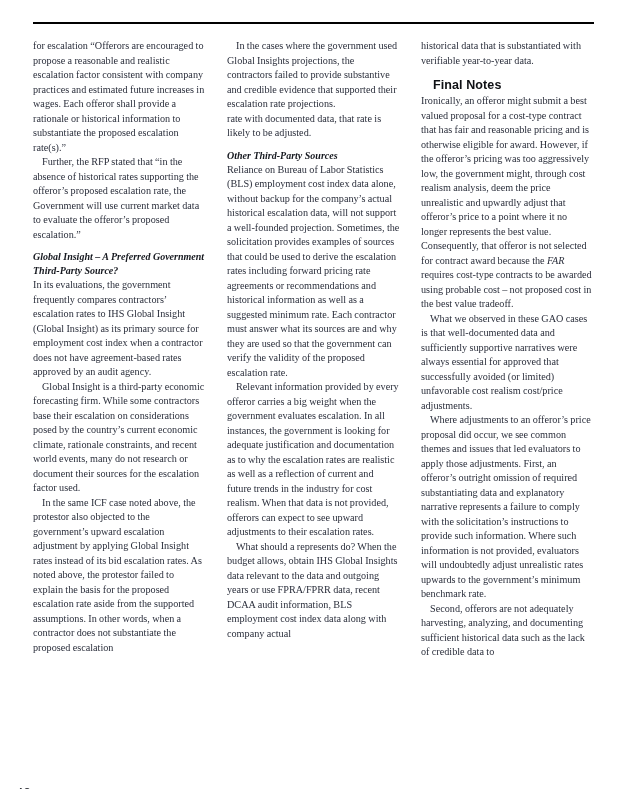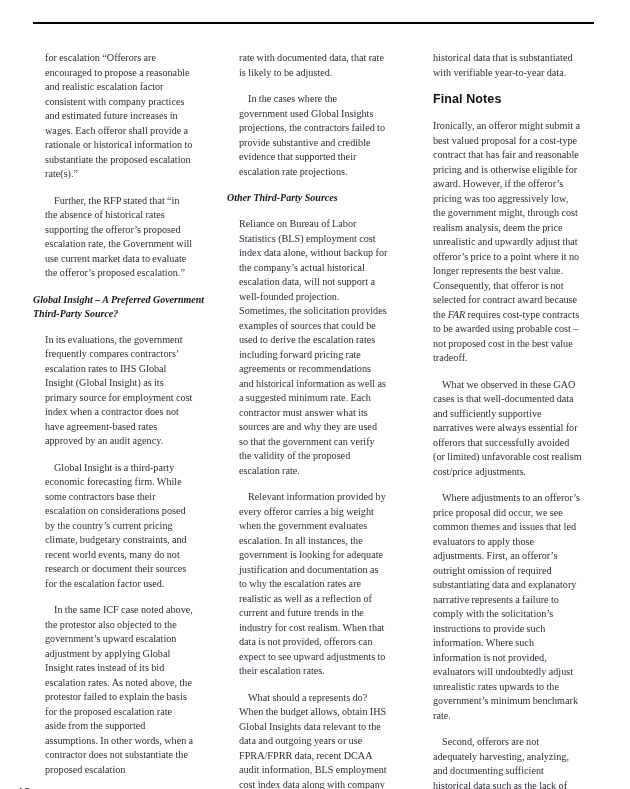--- a/index.html
+++ b/index.html
@@ -22,21 +22,21 @@
     .columns {
       position: absolute;
       left: 33px;
       top: 39px;
       width: 561px;
       display: flex;
       gap: 21px;
     }
     .column { width: 173px; }
     .para {
-      margin: 12px;
+      margin: 0;
       font-size: 10.2px;
       line-height: 14.5px;
       color: #2a2e3b;
       text-align: left;
       word-spacing: -0.2px;
     }
     .para.indent { text-indent: 9px; }
     .para em { font-style: italic; }
     .subhead {
       margin: 8px 0 0 0;
@@ -97,36 +97,36 @@
 
 <div class="page">
   <div class="top-rule"></div>
 
   <div class="columns">
     <div class="column">
         <p class="para">for escalation “Offerors are encouraged to propose a reasonable and realistic escalation factor consistent with company practices and estimated future increases in wages. Each offeror shall provide a rationale or historical information to substantiate the proposed escalation rate(s).”</p>
         <p class="para indent">Further, the RFP stated that “in the absence of historical rates supporting the offeror’s proposed escalation rate, the Government will use current market data to evaluate the offeror’s proposed escalation.”</p>
         <h3 class="subhead">Global Insight – A Preferred Government Third-Party Source?</h3>
         <p class="para">In its evaluations, the government frequently compares contractors’ escalation rates to IHS Global Insight (Global Insight) as its primary source for employment cost index when a contractor does not have agreement-based rates approved by an audit agency.</p>
-        <p class="para indent">Global Insight is a third-party economic forecasting firm. While some contractors base their escalation on considerations posed by the country’s current pricing climate, budgetary constraints, and recent world events, many do not research or document their sources for the escalation factor used.</p>
+        <p class="para indent">Global Insight is a third-party economic forecasting firm. While some contractors base their escalation on considerations posed by the country’s current economic climate, rationale constraints, and recent world events, many do not research or document their sources for the escalation factor used.</p>
         <p class="para indent">In the same ICF case noted above, the protestor also objected to the government’s upward escalation adjustment by applying Global Insight rates instead of its bid escalation rates. As noted above, the protestor failed to explain the basis for the proposed escalation rate aside from the supported assumptions. In other words, when a contractor does not substantiate the proposed escalation</p>
       </div>
     <div class="column">
+        <p class="para indent">In the cases where the government used Global Insights projections, the contractors failed to provide substantive and credible evidence that supported their escalation rate projections.</p>
         <p class="para">rate with documented data, that rate is likely to be adjusted.</p>
-        <p class="para indent">In the cases where the government used Global Insights projections, the contractors failed to provide substantive and credible evidence that supported their escalation rate projections.</p>
         <h3 class="subhead">Other Third-Party Sources</h3>
         <p class="para">Reliance on Bureau of Labor Statistics (BLS) employment cost index data alone, without backup for the company’s actual historical escalation data, will not support a well-founded projection. Sometimes, the solicitation provides examples of sources that could be used to derive the escalation rates including forward pricing rate agreements or recommendations and historical information as well as a suggested minimum rate. Each contractor must answer what its sources are and why they are used so that the government can verify the validity of the proposed escalation rate.</p>
         <p class="para indent">Relevant information provided by every offeror carries a big weight when the government evaluates escalation. In all instances, the government is looking for adequate justification and documentation as to why the escalation rates are realistic as well as a reflection of current and future trends in the industry for cost realism. When that data is not provided, offerors can expect to see upward adjustments to their escalation rates.</p>
         <p class="para indent">What should a represents do? When the budget allows, obtain IHS Global Insights data relevant to the data and outgoing years or use FPRA/FPRR data, recent DCAA audit information, BLS employment cost index data along with company actual</p>
       </div>
     <div class="column">
         <p class="para">historical data that is substantiated with verifiable year-to-year data.</p>
         <h2 class="section-head">Final Notes</h2>
         <p class="para"><span>Ironically, an offeror might submit a best valued proposal for a cost-type contract that has fair and reasonable pricing and is otherwise eligible for award. However, if the offeror’s pricing was too aggressively low, the government might, through cost realism analysis, deem the price unrealistic and upwardly adjust that offeror’s price to a point where it no longer represents the best value. Consequently, that offeror is not selected for contract award because the </span><em>FAR</em><span> requires cost-type contracts to be awarded using probable cost – not proposed cost in the best value tradeoff.</span></p>
-        <p class="para indent">What we observed in these GAO cases is that well-documented data and sufficiently supportive narratives were always essential for offerors that successfully avoided (or limited) unfavorable cost realism cost/price adjustments.</p>
+        <p class="para indent">What we observed in these GAO cases is that well-documented data and sufficiently supportive narratives were always essential for approved that successfully avoided (or limited) unfavorable cost realism cost/price adjustments.</p>
         <p class="para indent">Where adjustments to an offeror’s price proposal did occur, we see common themes and issues that led evaluators to apply those adjustments. First, an offeror’s outright omission of required substantiating data and explanatory narrative represents a failure to comply with the solicitation’s instructions to provide such information. Where such information is not provided, evaluators will undoubtedly adjust unrealistic rates upwards to the government’s minimum benchmark rate.</p>
         <p class="para indent">Second, offerors are not adequately harvesting, analyzing, and documenting sufficient historical data such as the lack of credible data to</p>
       </div>
   </div>
 
   <div class="footer">
     <span class="page-number">48</span>
     <span class="magazine">CONTRACT MANAGEMENT</span>
     <span class="issue">OCTOBER 2024</span>
     <span class="org">FPRR</span>

